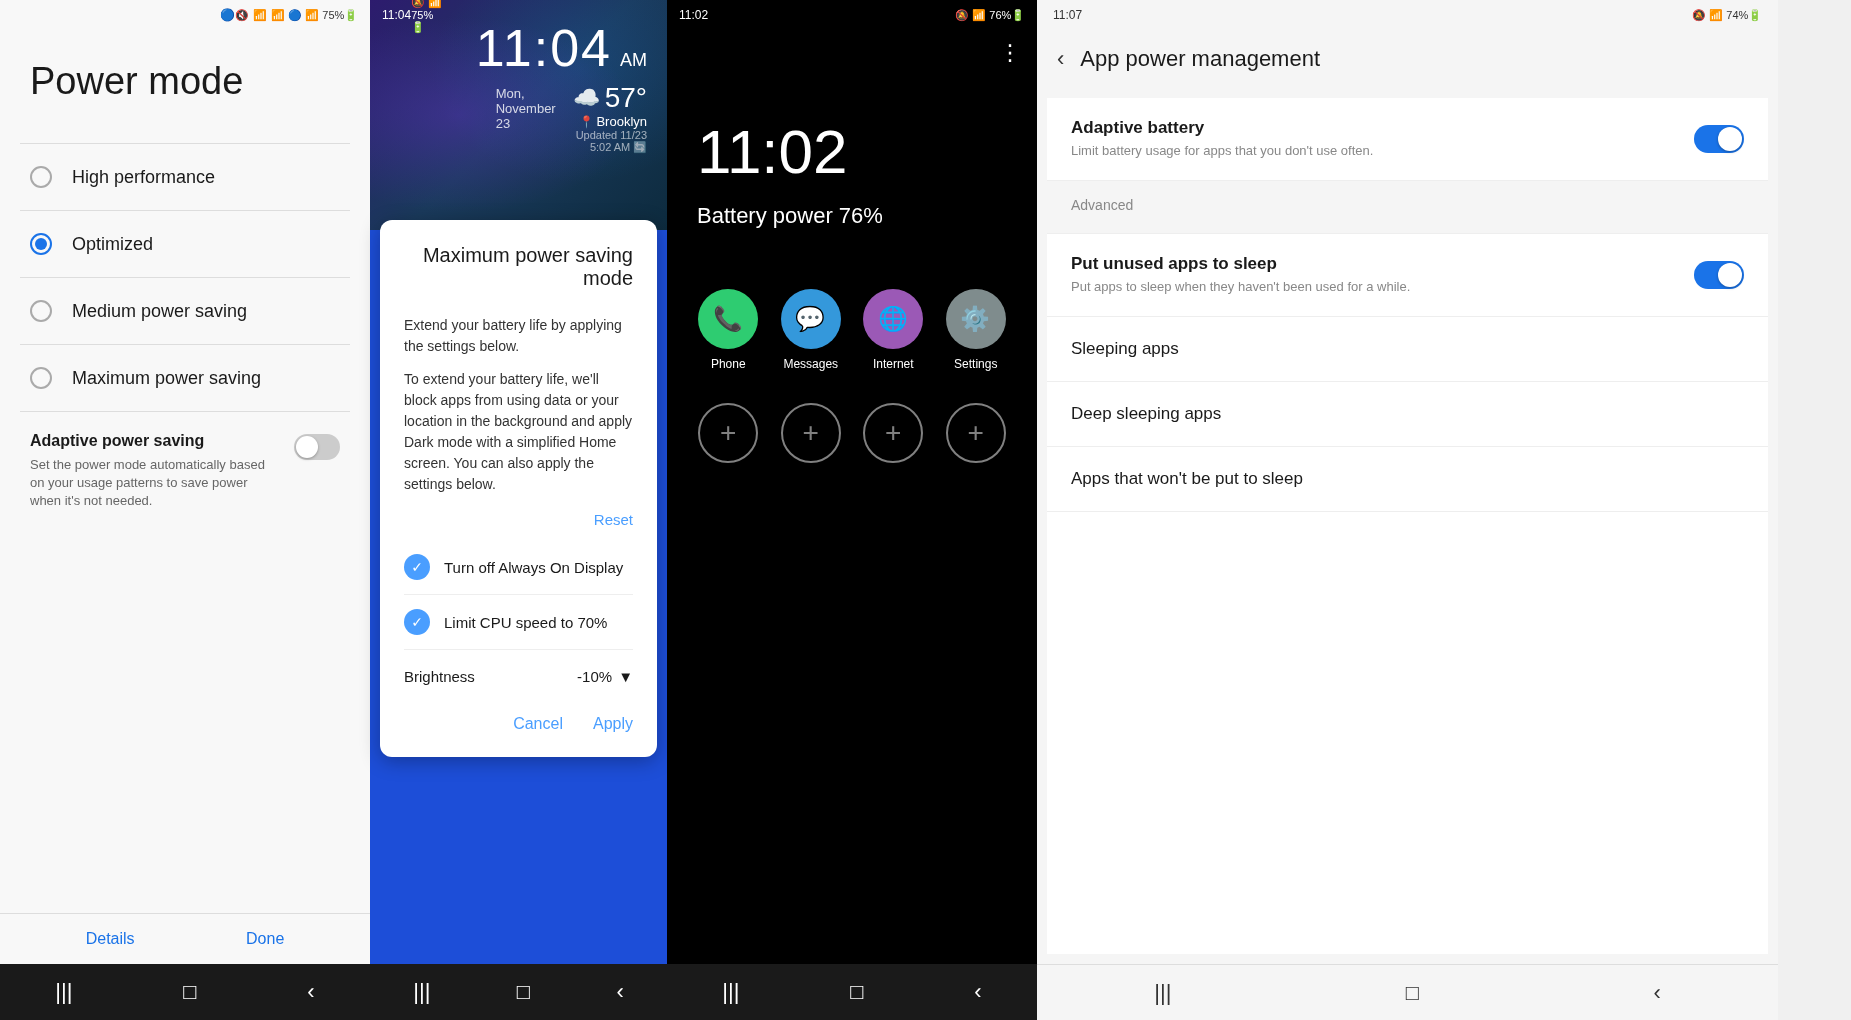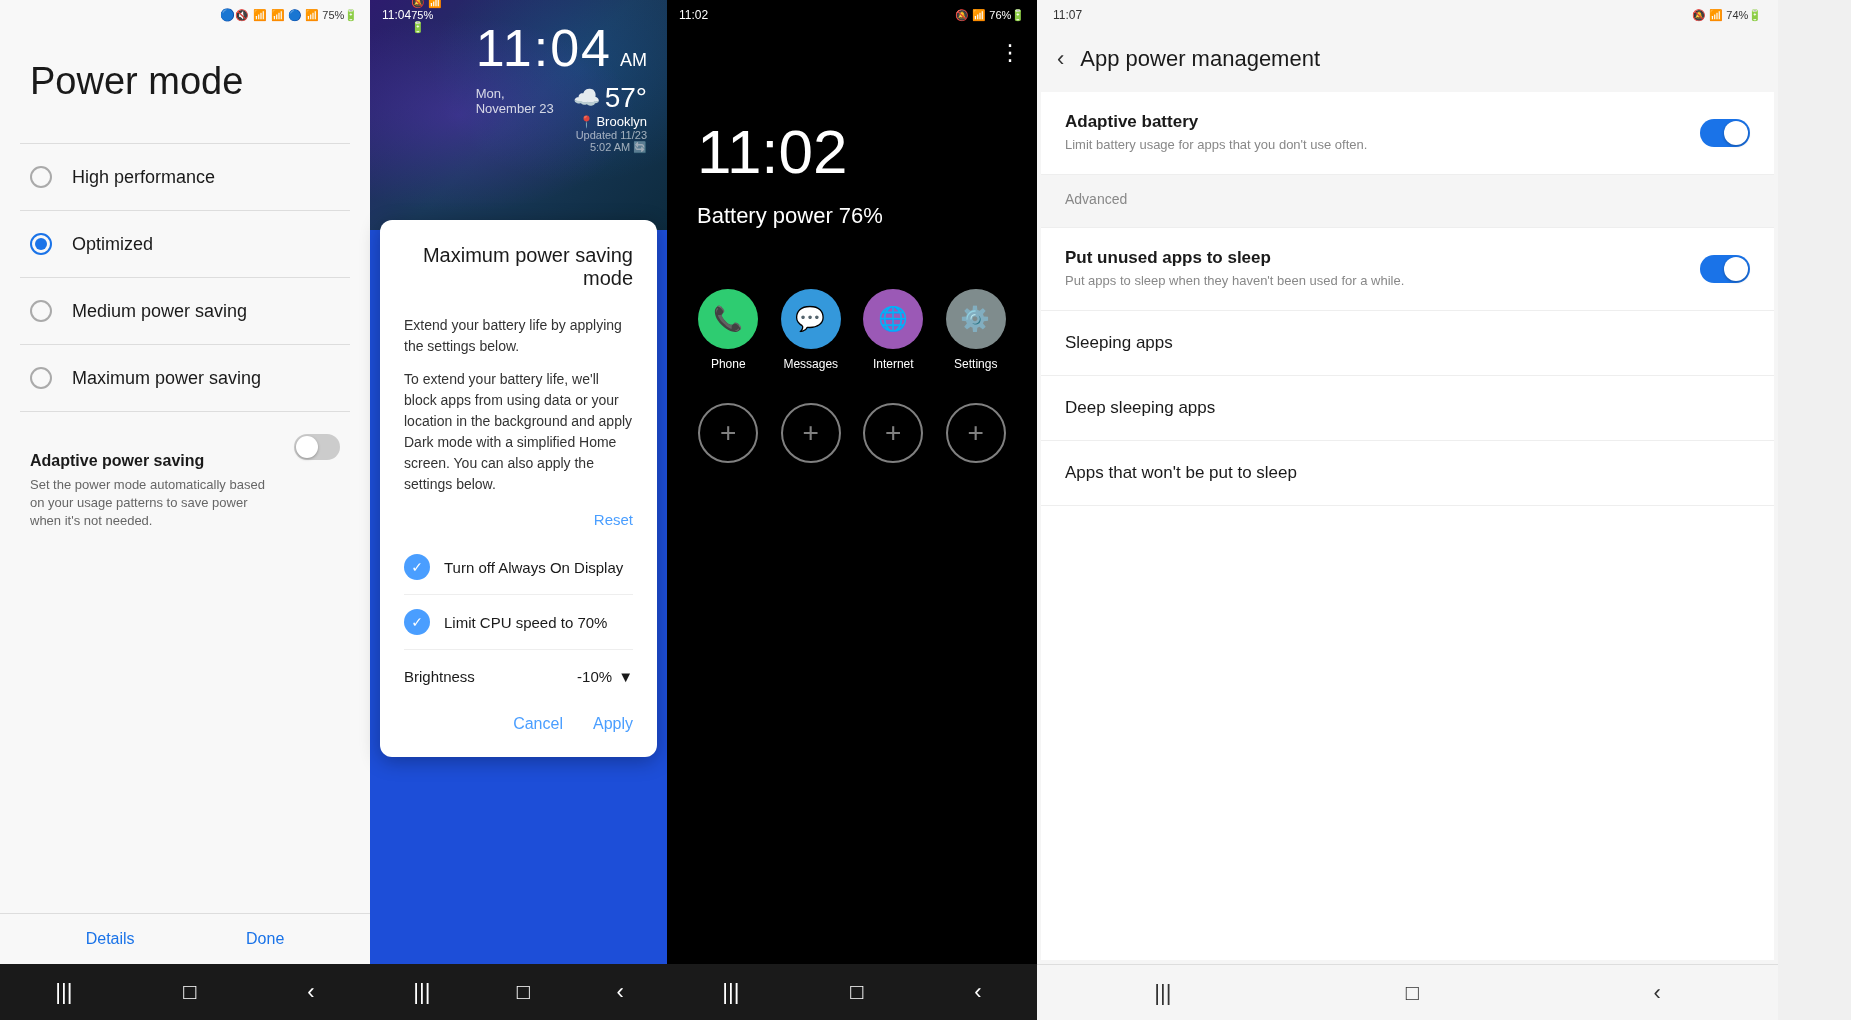--- a/index.html
+++ b/index.html
@@ -76,21 +76,20 @@
       padding: 20px 30px;
       display: flex;
       align-items: flex-start;
       justify-content: space-between;
     }
     .adaptive-text h3 {
       font-size: 16px;
       font-weight: 600;
       color: #1a1a1a;
       margin-bottom: 6px;
-      margin-top: 20px;
     }
     .adaptive-text p {
       font-size: 13px;
       color: #666;
       line-height: 1.4;
       max-width: 240px;
     }
     .toggle-switch {
       width: 46px;
       height: 26px;
@@ -194,20 +193,21 @@
     .panel2-location {
       font-size: 13px;
       display: flex;
       align-items: center;
       justify-content: flex-end;
     }
     .panel2-date {
       color: rgba(255,255,255,0.8);
       font-size: 13px;
       margin-top: 4px;
+      margin-left: 20px;
     }
     .panel2-updated {
       color: rgba(255,255,255,0.6);
       font-size: 11px;
       text-align: right;
     }
     
     .dialog-overlay {
       position: absolute;
       top: 220px;
@@ -424,21 +424,21 @@
       cursor: pointer;
     }
     .panel4-title {
       font-size: 22px;
       color: #1a1a1a;
       font-weight: 400;
     }
     .panel4-content {
       flex: 1;
       background: white;
-      margin: 4px;
+      margin: 10px;
     }
     .setting-row {
       display: flex;
       align-items: center;
       justify-content: space-between;
       padding: 20px 24px;
       border-bottom: 1px solid #eee;
     }
     .setting-info h3 {
       font-size: 17px;

